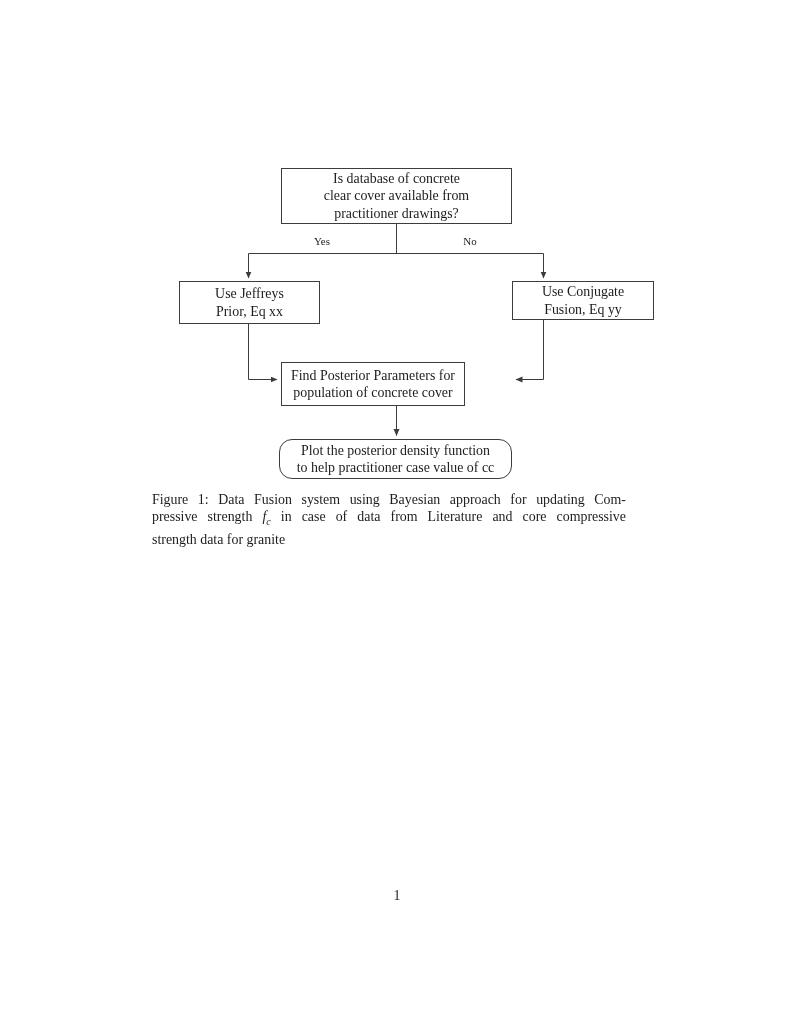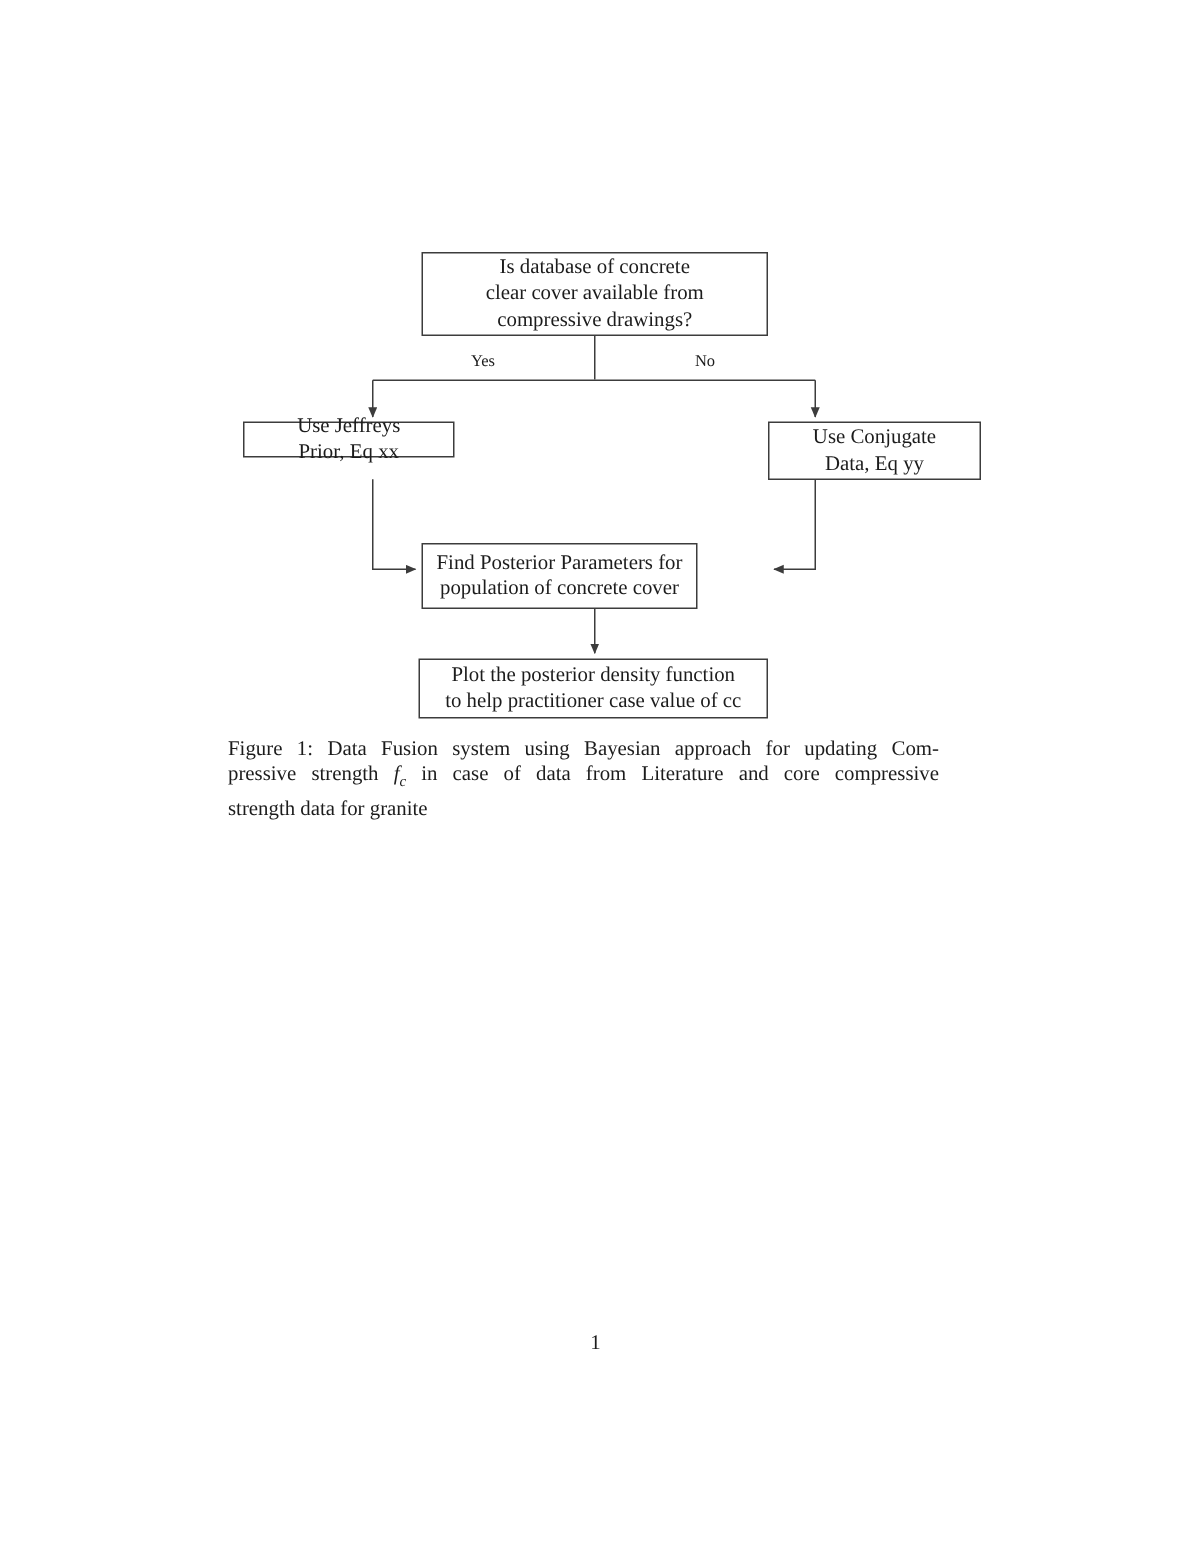--- a/index.html
+++ b/index.html
@@ -74,42 +74,42 @@
     <path class="ln" d="M248.5,253.5 V278" marker-end="url(#arr)"></path>
     <path class="ln" d="M543.5,253.5 V278" marker-end="url(#arr)"></path>
     <path class="ln" d="M248.5,319.5 V379.5 H277" marker-end="url(#arr)"></path>
     <path class="ln" d="M543.5,319.5 V379.5 H516" marker-end="url(#arr)"></path>
     <path class="ln" d="M396.5,401.5 V435.5" marker-end="url(#arr)"></path>
   </svg>
 
   <div class="node" style="left:281px; top:168px; width:231px; height:56px;">
     <span>Is database of concrete</span>
     <span>clear cover available from</span>
-    <span>compressive drawings?</span>
+    <span>practitioner drawings?</span>
   </div>
 
   <div class="edge-label" style="left:302px; top:234px; width:40px;">Yes</div>
   <div class="edge-label" style="left:450px; top:234px; width:40px;">No</div>
 
-  <div class="node" style="left:162px; top:281px; width:141px; height:24px;">
+  <div class="node" style="left:179px; top:281px; width:141px; height:43px;">
     <span>Use Jeffreys</span>
     <span>Prior, Eq xx</span>
   </div>
 
   <div class="node" style="left:472px; top:281px; width:142px; height:39px;margin-left:40px;">
     <span>Use Conjugate</span>
-    <span>Data, Eq yy</span>
+    <span>Fusion, Eq yy</span>
   </div>
 
   <div class="node" style="left:281px; top:362px; width:184px; height:44px;">
     <span>Find Posterior Parameters for</span>
     <span>population of concrete cover</span>
   </div>
 
-  <div class="node" style="left:279px; top:439px; width:233px; height:40px;">
+  <div class="node" style="left:279px; top:439px; width:233px; height:40px;border-radius:13px;">
     <span>Plot the posterior density function</span>
     <span>to help practitioner case value of cc</span>
   </div>
 
   <div class="caption">
     <div class="cap-line just">Figure 1: Data Fusion system using Bayesian approach for updating Com-</div>
     <div class="cap-line just">
       <span>pressive strength</span>
       <span class="mathvar"><span class="it">f</span><sub>c</sub></span>
       <span>in case of data from Literature and core compressive</span>

